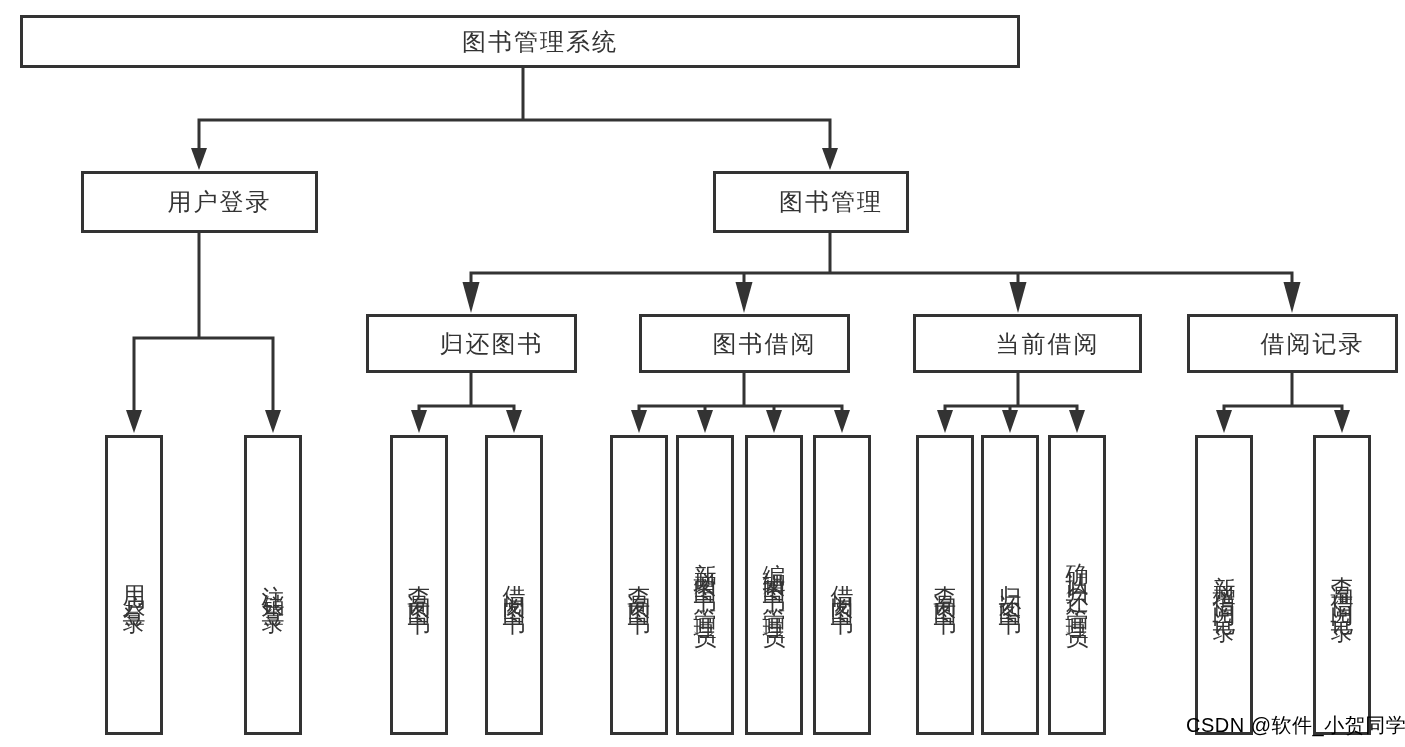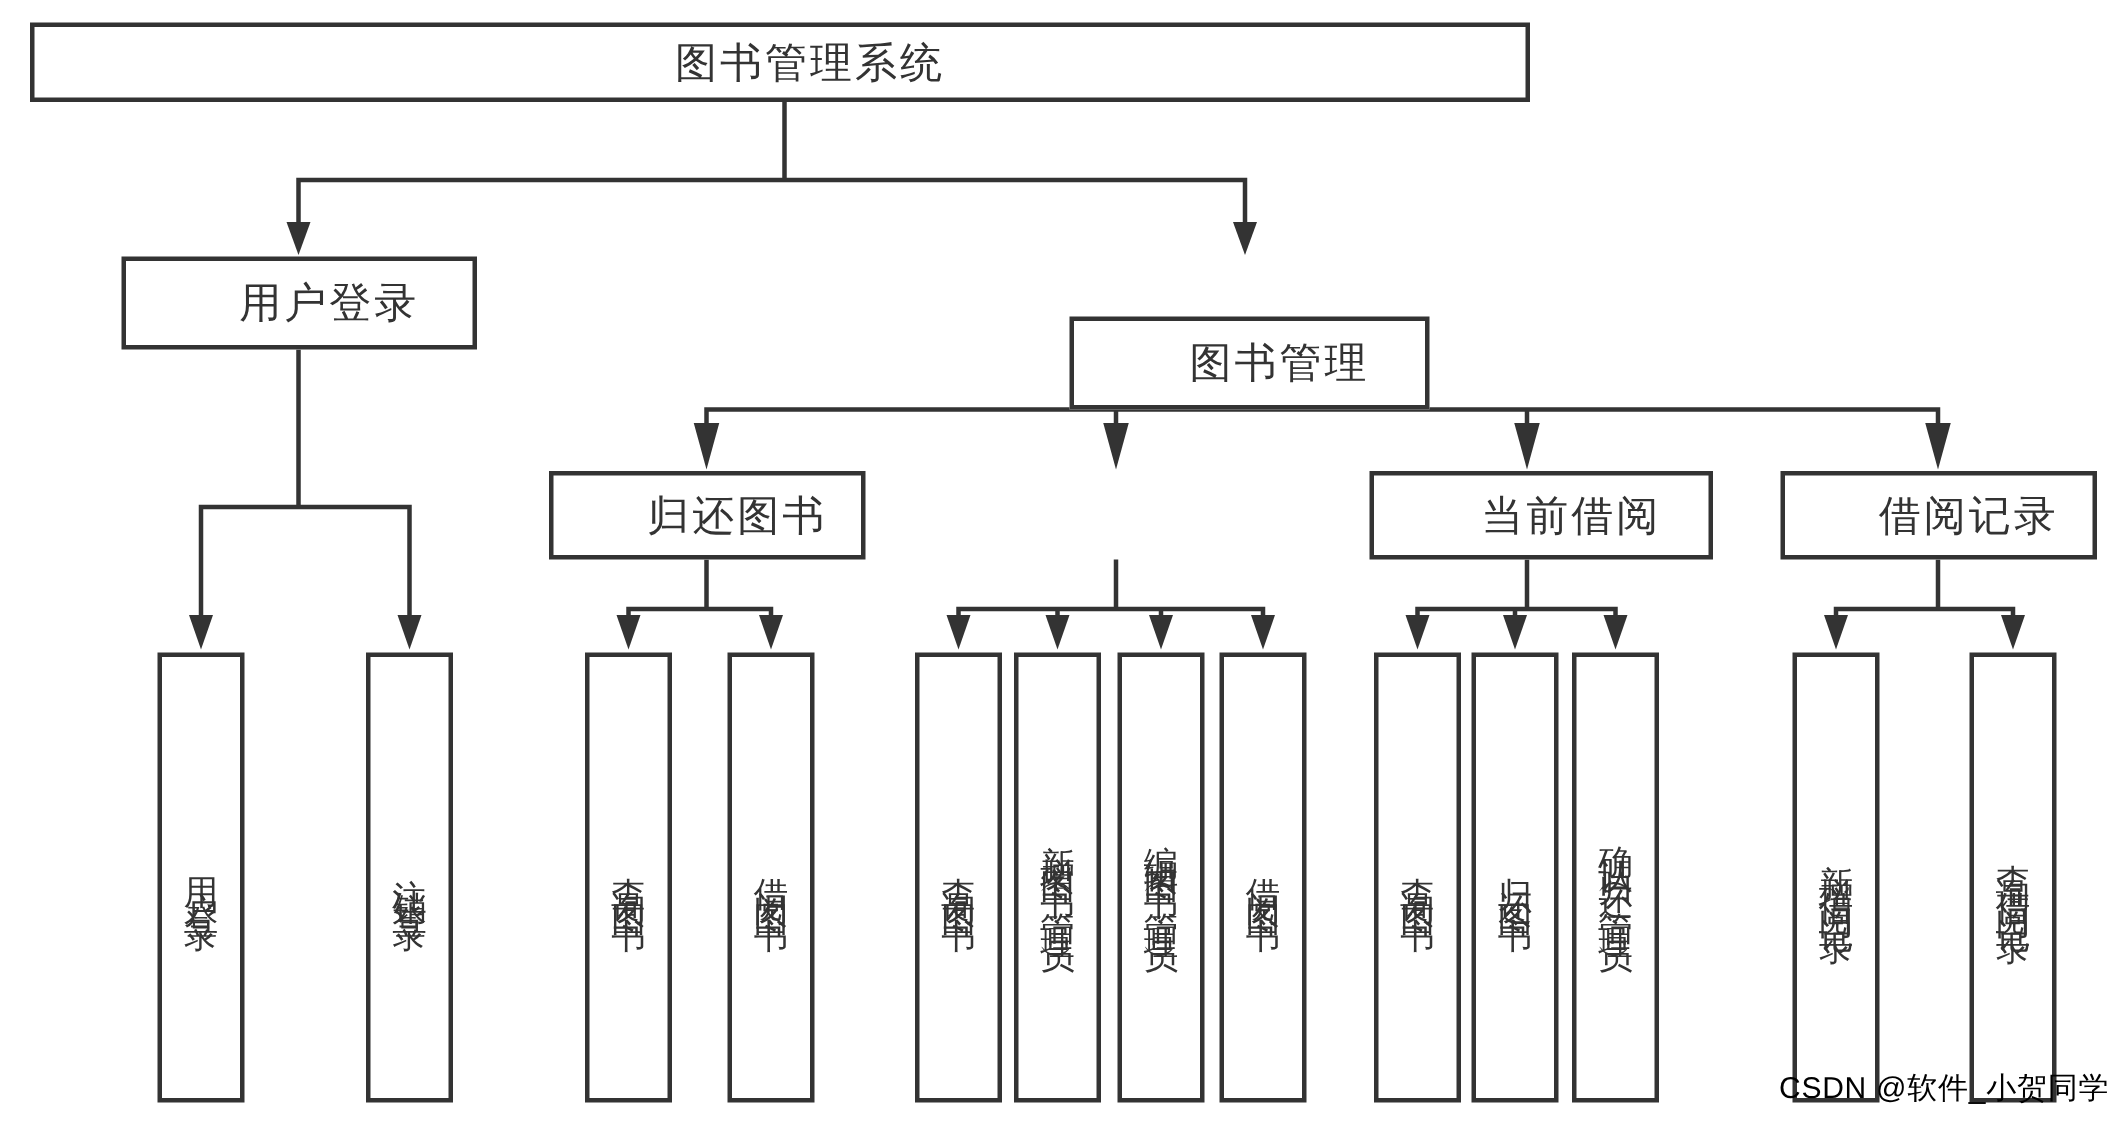--- a/index.html
+++ b/index.html
@@ -11,21 +11,21 @@
     overflow:hidden;
   }
   .connectors{position:absolute;left:0;top:0;width:1405px;height:747px;}
   .connectors path{stroke:#333333;stroke-width:3;fill:none;}
   .connectors polygon{fill:#333333;stroke:none;}
   .box{
     position:absolute;box-sizing:border-box;
     border:3px solid #333333;background:#ffffff;color:#333333;
     display:flex;align-items:center;justify-content:center;
   }
-  .hbox{font-size:28px;letter-spacing:2px;white-space:nowrap;padding-left:40px;}
+  .hbox{font-size:24px;letter-spacing:2px;white-space:nowrap;padding-left:40px;}
   .vbox .label{
     writing-mode:vertical-rl;
     font-size:23px;letter-spacing:9px;line-height:1;
     white-space:nowrap;
   }
   .watermark{
     position:absolute;left:1186px;top:712px;
     font-size:20px;color:#000000;letter-spacing:0.5px;
     white-space:nowrap;z-index:5;
   }
@@ -78,26 +78,29 @@
     </g>
   </svg>
 
   <div class="box hbox" style="left:20px;top:15px;width:1000px;height:53px;">
     <span class="label">图书管理系统</span>
   </div>
 
   <div class="box hbox" style="left:81px;top:171px;width:237px;height:62px;">
     <span class="label">用户登录</span>
   </div>
-  <div class="box hbox" style="left:713px;top:171px;width:240px;height:62px;margin-top:40px;">
+  <div class="box hbox" style="left:713px;top:171px;width:196px;height:62px;">
     <span class="label">图书管理</span>
   </div>
 
   <div class="box hbox" style="left:366px;top:314px;width:211px;height:59px;">
     <span class="label">归还图书</span>
+  </div>
+  <div class="box hbox" style="left:639px;top:314px;width:211px;height:59px;">
+    <span class="label">图书借阅</span>
   </div>
   <div class="box hbox" style="left:913px;top:314px;width:229px;height:59px;">
     <span class="label">当前借阅</span>
   </div>
   <div class="box hbox" style="left:1187px;top:314px;width:211px;height:59px;">
     <span class="label">借阅记录</span>
   </div>
 
   <div class="box vbox" style="left:105px;top:435px;width:58px;height:300px;">
     <span class="label">用户登录</span>

